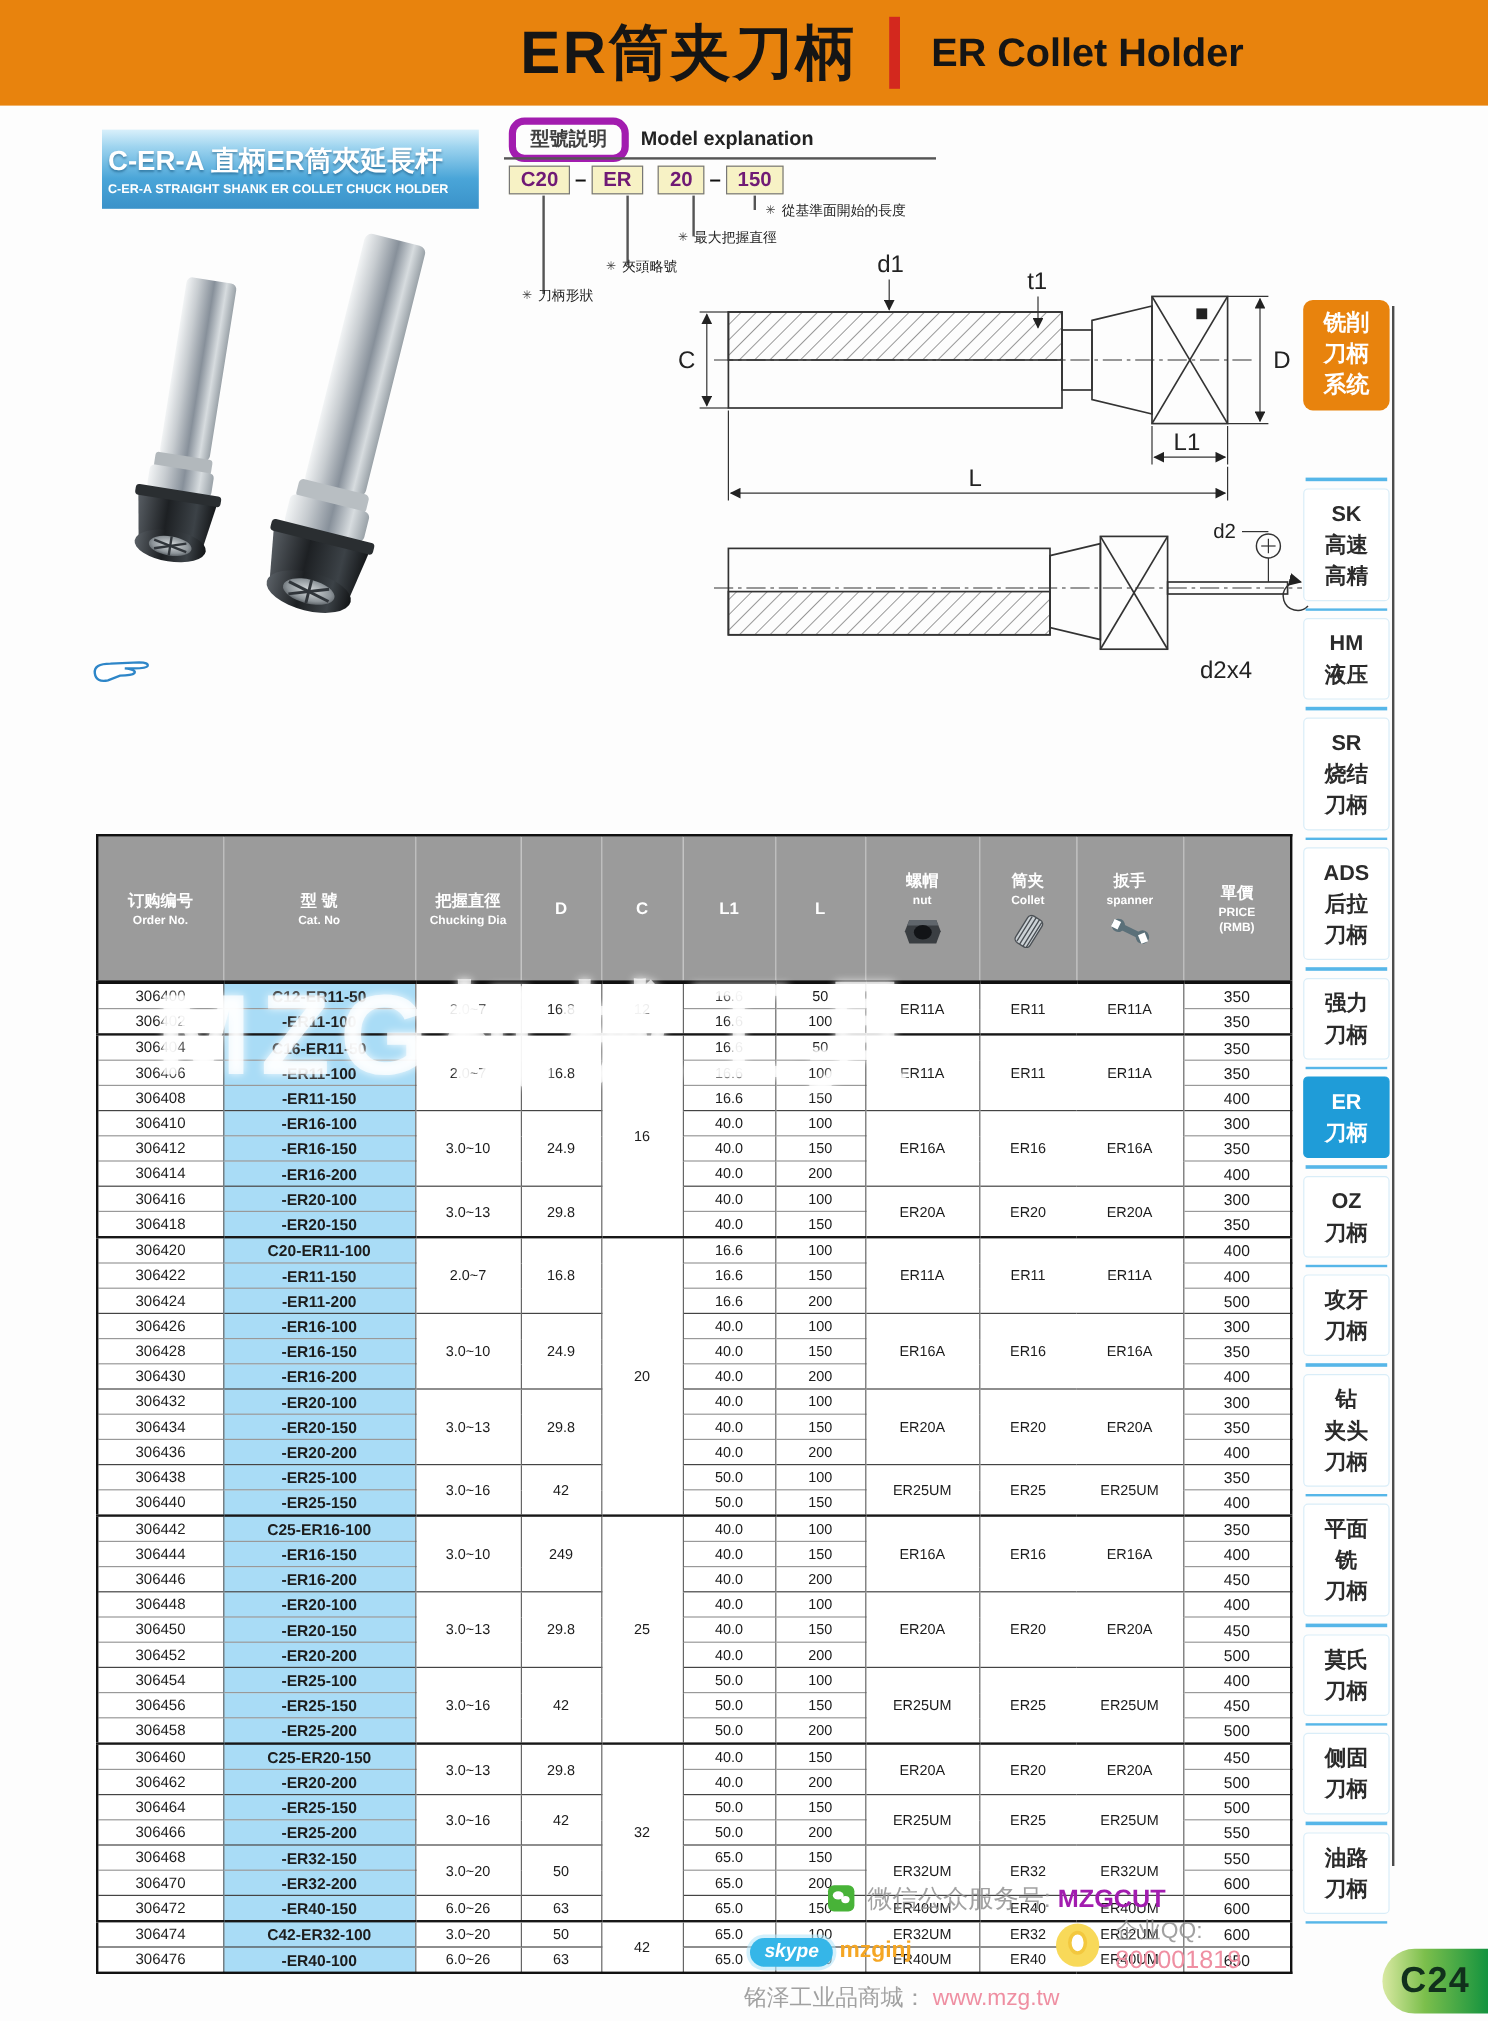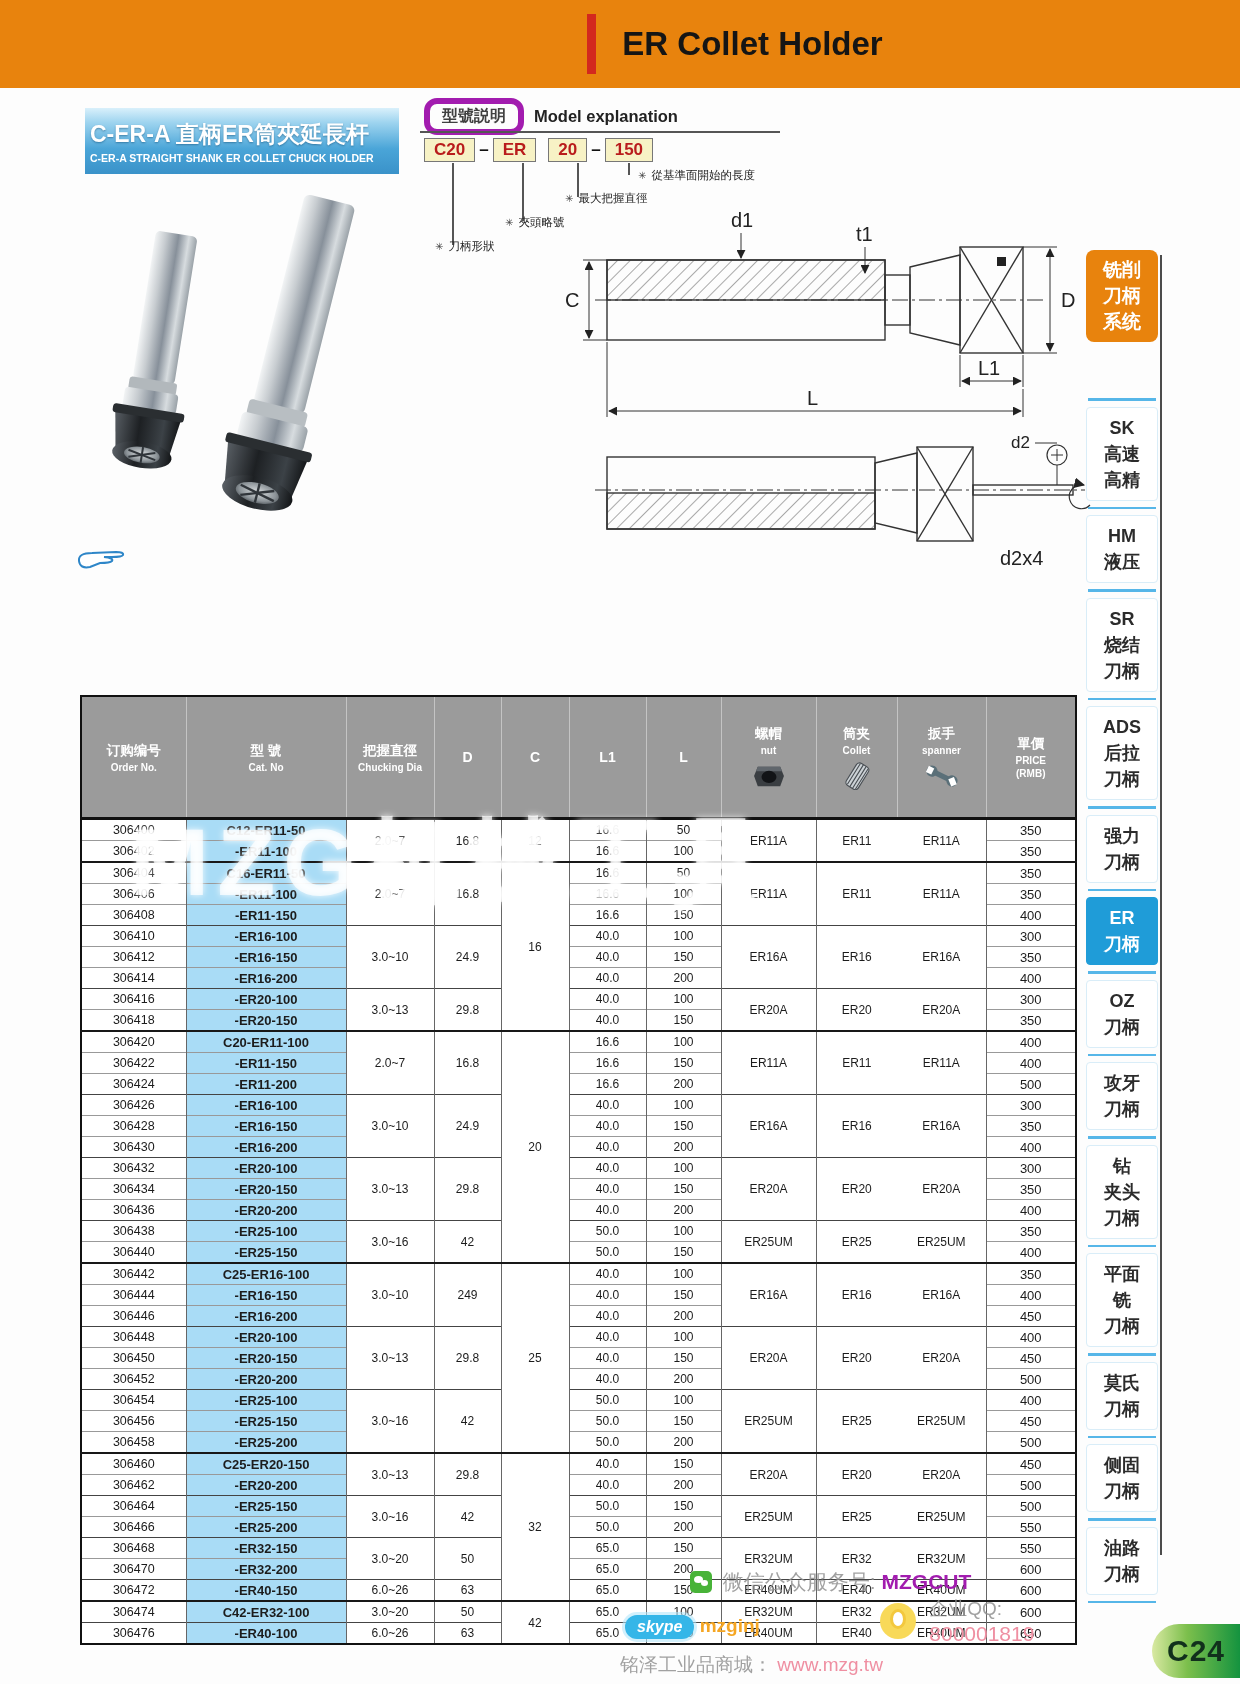--- a/index.html
+++ b/index.html
@@ -19,21 +19,21 @@
          display:flex;flex-direction:column;justify-content:center;padding-left:5px;box-sizing:border-box;}
   .p-box .cn{font-size:23px;font-weight:bold;color:#fff;text-shadow:0 1px 2px rgba(0,60,100,.45);}
   .p-box .en{font-size:10.5px;font-weight:bold;color:#fff;margin-top:2px;}
 
   
   .me-row{position:absolute;left:424px;top:98px;display:flex;align-items:center;gap:10px;}
   .me-pill{border:6px solid #a21caf;border-radius:13px;padding:2px 12px;font-size:16px;font-weight:bold;color:#404040;}
   .me-en{font-size:16.5px;font-weight:bold;color:#222;}
   .me-underline{position:absolute;left:420px;top:131px;width:360px;height:2px;background:#555;}
   .mcode{position:absolute;left:424px;top:138px;display:flex;align-items:center;}
-  .mbox{background:#f7f2c5;border:1.5px solid #777;padding:1px 9px;font-size:17px;font-weight:bold;color:#b91c1c;}
+  .mbox{background:#f7f2c5;border:1.5px solid #777;padding:1px 9px;font-size:17px;font-weight:bold;color:#701a75;}
   .mdash{font-size:17px;font-weight:bold;color:#111;padding:0 4px;}
   .msp{width:12px;}
   .vline{position:absolute;width:1.5px;background:#555;}
   .callout{position:absolute;font-size:11.5px;color:#222;display:flex;align-items:center;gap:5px;white-space:nowrap;}
   .callout .mark{font-size:10px;color:#444;}
 
   
   .notes{position:absolute;left:76px;top:542px;display:flex;gap:8px;}
   .notes .txt{color:#00a651;font-size:17px;line-height:26px;font-weight:500;}
   .hand{margin-top:2px;}
@@ -87,20 +87,21 @@
   .badge{position:absolute;right:0;top:1592px;width:88px;height:54px;border-radius:28px 0 0 28px;
          background:linear-gradient(90deg,#d9e9a2,#7cbf4c 40%,#14933f);display:flex;align-items:center;justify-content:center;margin-top:32px;}
   .badge span{font-size:30px;font-weight:900;color:#11301c;letter-spacing:1px;}
 
   svg text{font-family:"Liberation Sans","DejaVu Sans",sans-serif;}
 </style>
 </head>
 <body>
 
 <div class="banner">
+  <span class="cn">ER筒夹刀柄</span>
   <span class="bar"></span>
   <span class="en">ER Collet Holder</span>
 </div>
 
 <div class="p-box">
   <div class="cn">C-ER-A 直柄ER筒夾延長杆</div>
   <div class="en">C-ER-A STRAIGHT SHANK ER COLLET CHUCK HOLDER</div>
 </div>
 
 <div class="me-row">

